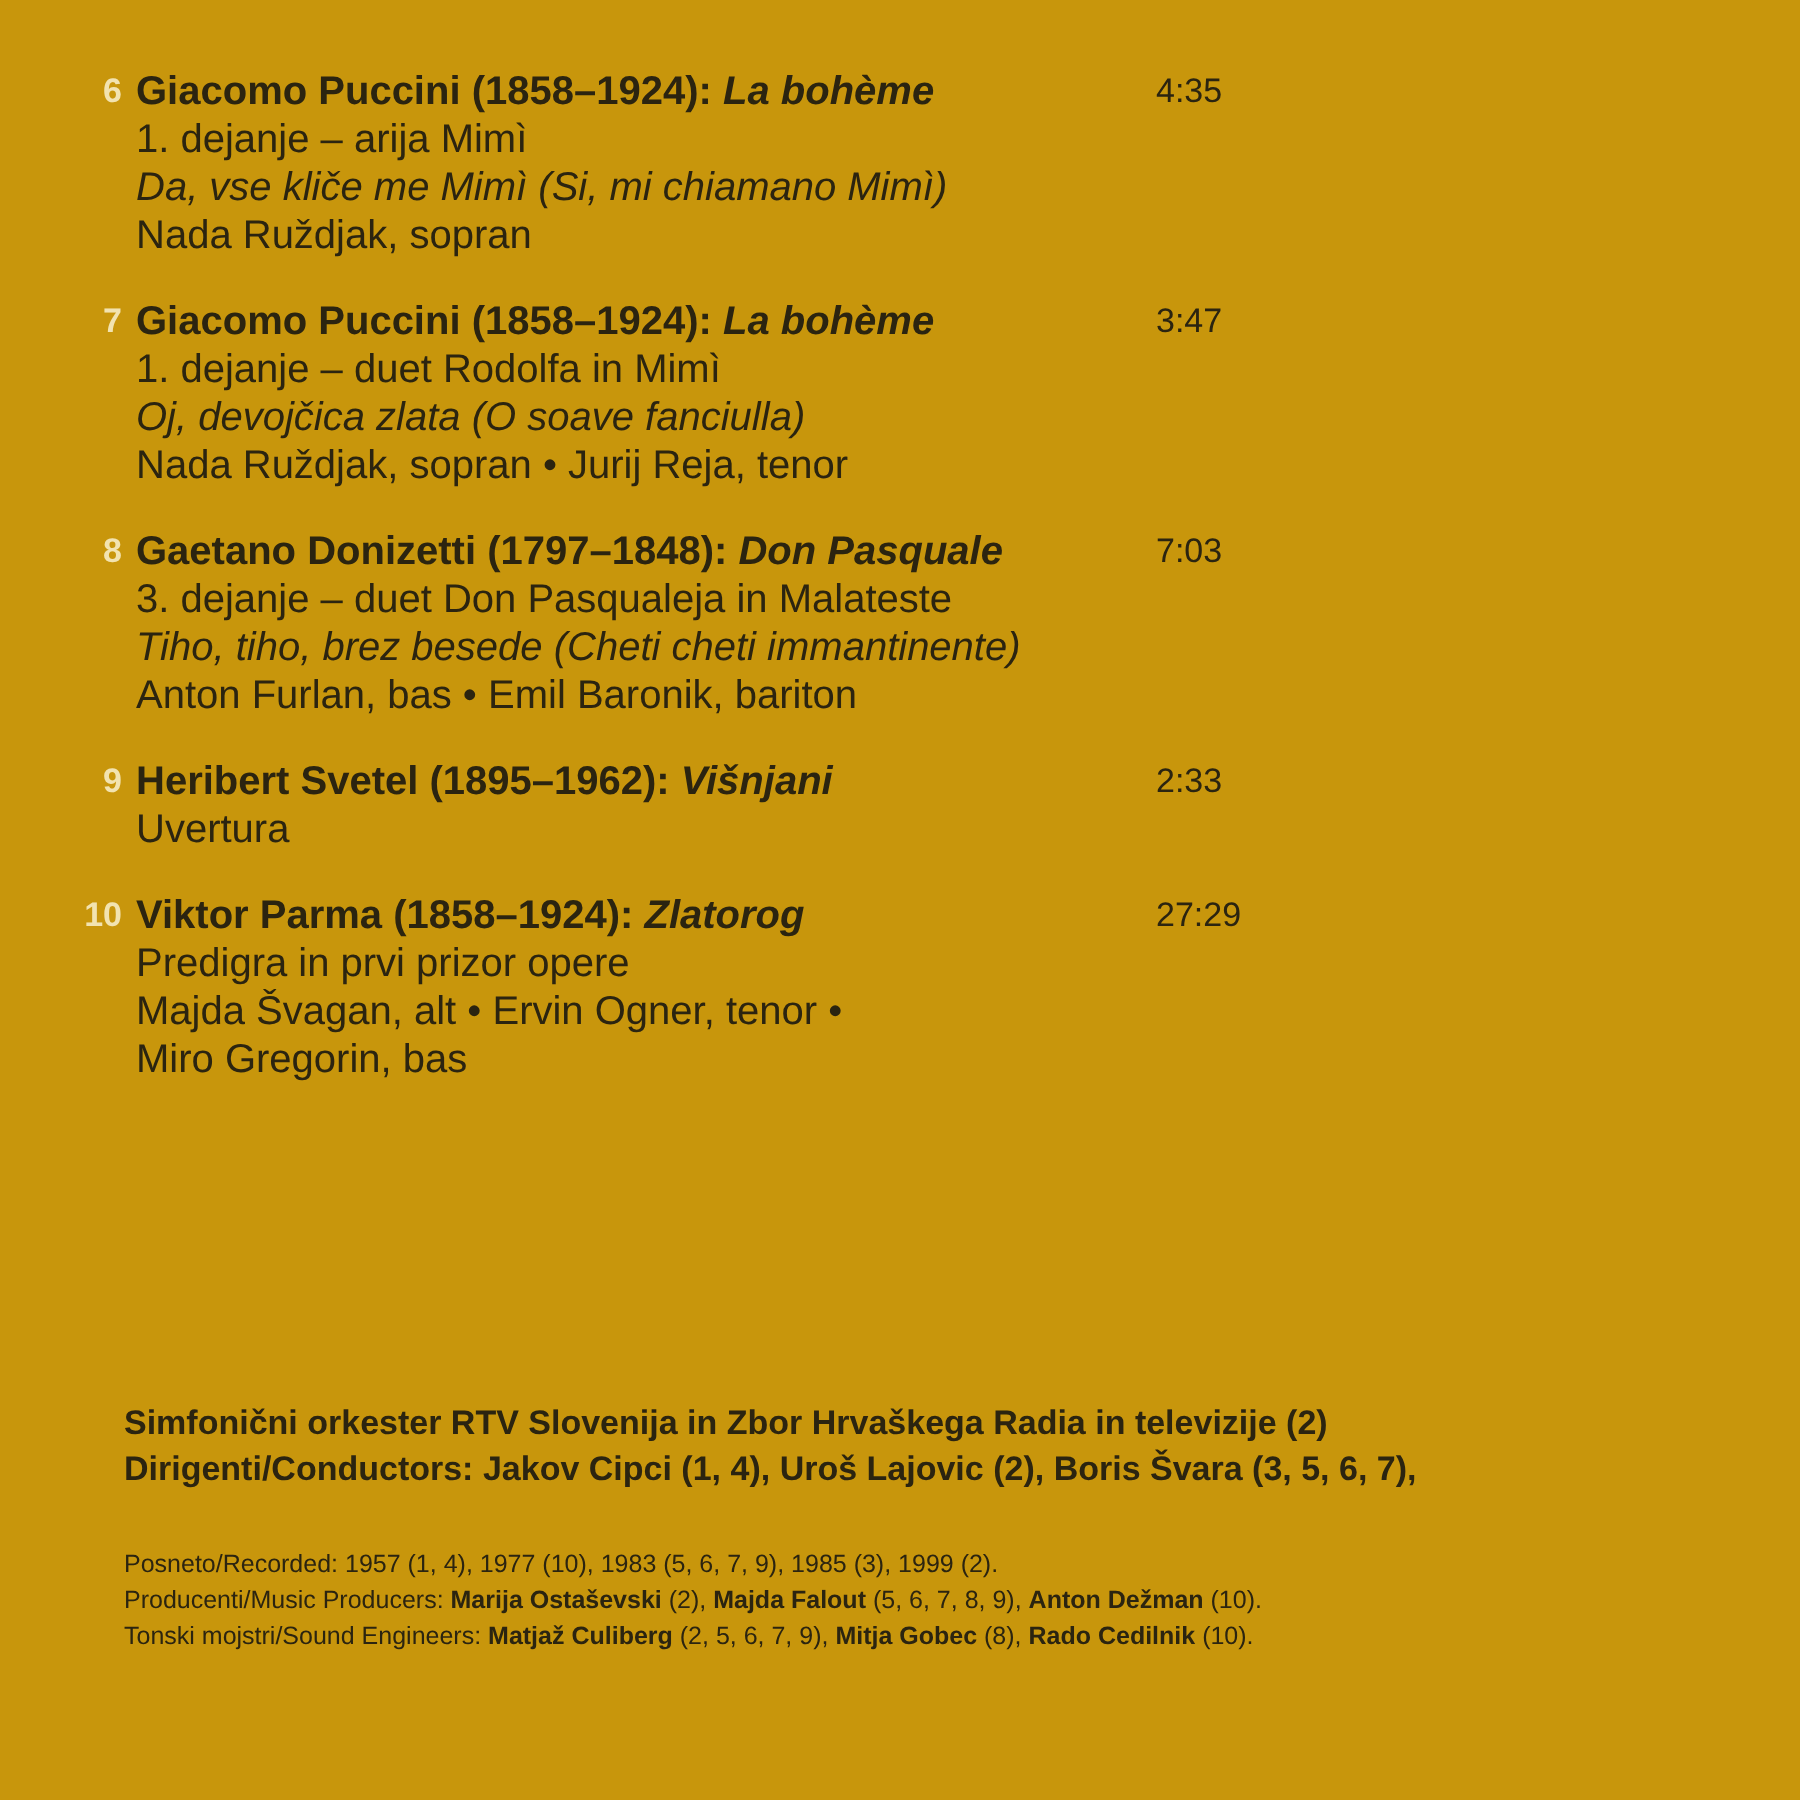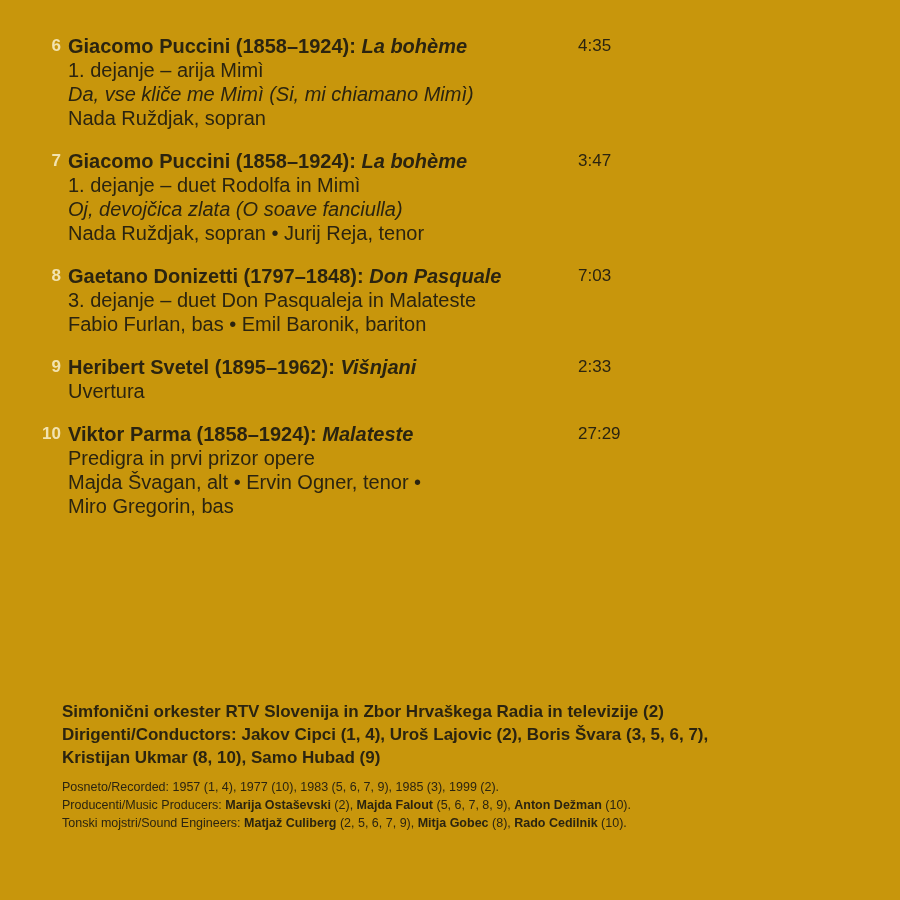--- a/index.html
+++ b/index.html
@@ -89,21 +89,21 @@
   }
   .credits-main div {
     font-size: 17px;
     line-height: 23px;
     font-weight: bold;
   }
   .credits-main .reg {
     font-weight: bold;
   }
   .credits-small {
-    margin-top: 9px;
+    margin-top: 27px;
   }
   .credits-small div {
     font-size: 12.5px;
     line-height: 18px;
   }
   .credits-small .b {
     font-weight: bold;
   }
 </style>
 </head>
@@ -152,22 +152,26 @@
     </div>
 
     <div class="track">
       <div class="track-num">8</div>
       <div class="track-body">
         <div class="track-line line-title">
           <span>Gaetano Donizetti (1797–1848):</span>
           <span class="work">Don Pasquale</span>
         </div>
         <div class="track-line line-sub">3. dejanje – duet Don Pasqualeja in Malateste</div>
-        <div class="track-line line-perf">
-          <span class="name">Fabio Furlan</span><span>, bas • </span><span class="name">Emil Baronik</span><span>, bariton</span>
+        <div class="track-line line-aria">
+          <span>Tiho, tiho, brez besede</span>
+          <span class="orig">(Cheti cheti immantinente)</span>
+        </div>
+        <div class="track-line line-perf">
+          <span class="name">Anton Furlan</span><span>, bas • </span><span class="name">Emil Baronik</span><span>, bariton</span>
         </div>
       </div>
       <div class="time-wrap">7:03</div>
     </div>
 
     <div class="track">
       <div class="track-num">9</div>
       <div class="track-body">
         <div class="track-line line-title">
           <span>Heribert Svetel (1895–1962):</span>
@@ -176,21 +180,21 @@
         <div class="track-line line-sub">Uvertura</div>
       </div>
       <div class="time-wrap">2:33</div>
     </div>
 
     <div class="track">
       <div class="track-num">10</div>
       <div class="track-body">
         <div class="track-line line-title">
           <span>Viktor Parma (1858–1924):</span>
-          <span class="work">Malateste</span>
+          <span class="work">Zlatorog</span>
         </div>
         <div class="track-line line-sub">Predigra in prvi prizor opere</div>
         <div class="track-line line-perf">
           <span class="name">Majda Švagan</span><span>, alt • </span><span class="name">Ervin Ogner</span><span>, tenor •</span>
         </div>
         <div class="track-line line-perf">
           <span class="name">Miro Gregorin</span><span>, bas</span>
         </div>
       </div>
       <div class="time-wrap">27:29</div>
@@ -199,23 +203,20 @@
   </div>
 
   <div class="credits">
     <div class="credits-main">
       <div>
         <span>Simfonični orkester RTV Slovenija</span><span class="reg"> in </span><span>Zbor Hrvaškega Radia in televizije</span><span class="reg"> (2)</span>
       </div>
       <div>
         <span class="reg">Dirigenti/Conductors: </span><span>Jakov Cipci</span><span class="reg"> (1, 4), </span><span>Uroš Lajovic</span><span class="reg"> (2), </span><span>Boris Švara</span><span class="reg"> (3, 5, 6, 7),</span>
       </div>
-      <div>
-        <span>Kristijan Ukmar</span><span class="reg"> (8, 10), </span><span>Samo Hubad</span><span class="reg"> (9)</span>
-      </div>
     </div>
 
     <div class="credits-small">
       <div>Posneto/Recorded: 1957 (1, 4), 1977 (10), 1983 (5, 6, 7, 9), 1985 (3), 1999 (2).</div>
       <div>
         <span>Producenti/Music Producers: </span><span class="b">Marija Ostaševski</span><span> (2), </span><span class="b">Majda Falout</span><span> (5, 6, 7, 8, 9), </span><span class="b">Anton Dežman</span><span> (10).</span>
       </div>
       <div>
         <span>Tonski mojstri/Sound Engineers: </span><span class="b">Matjaž Culiberg</span><span> (2, 5, 6, 7, 9), </span><span class="b">Mitja Gobec</span><span> (8), </span><span class="b">Rado Cedilnik</span><span> (10).</span>
       </div>

